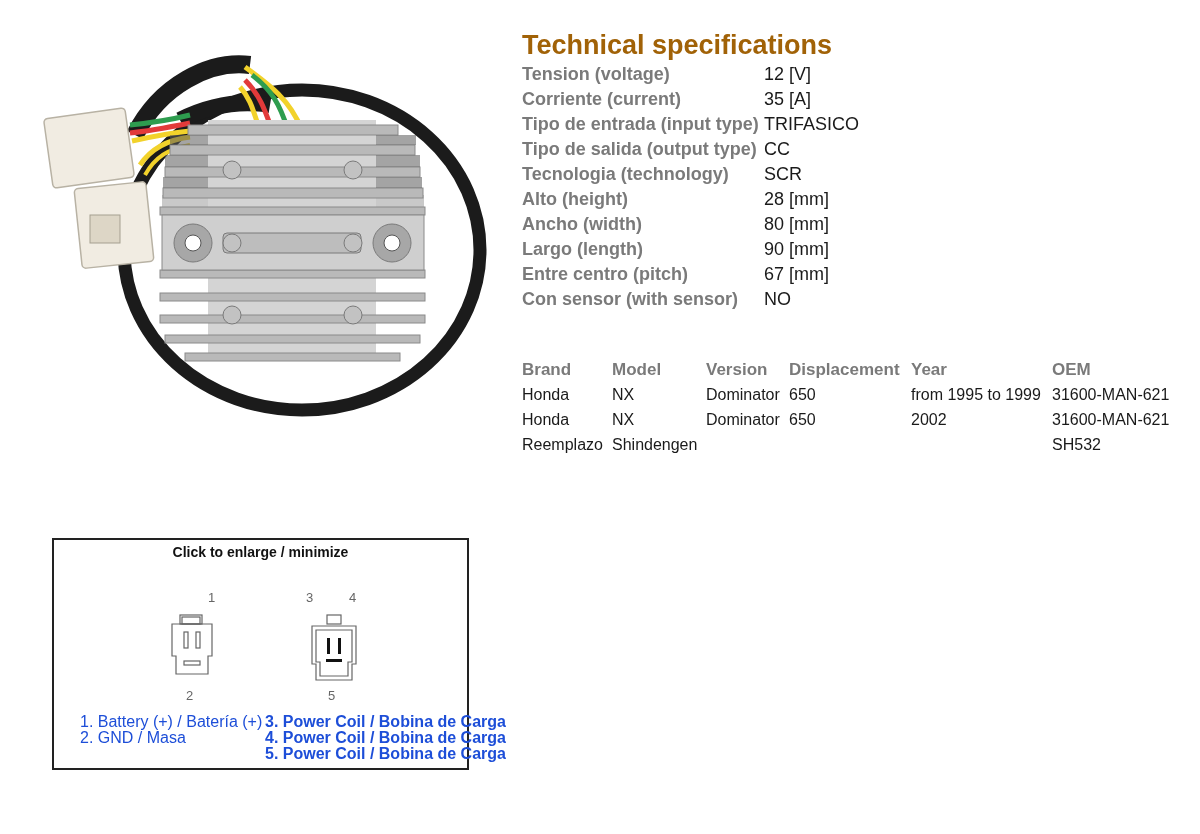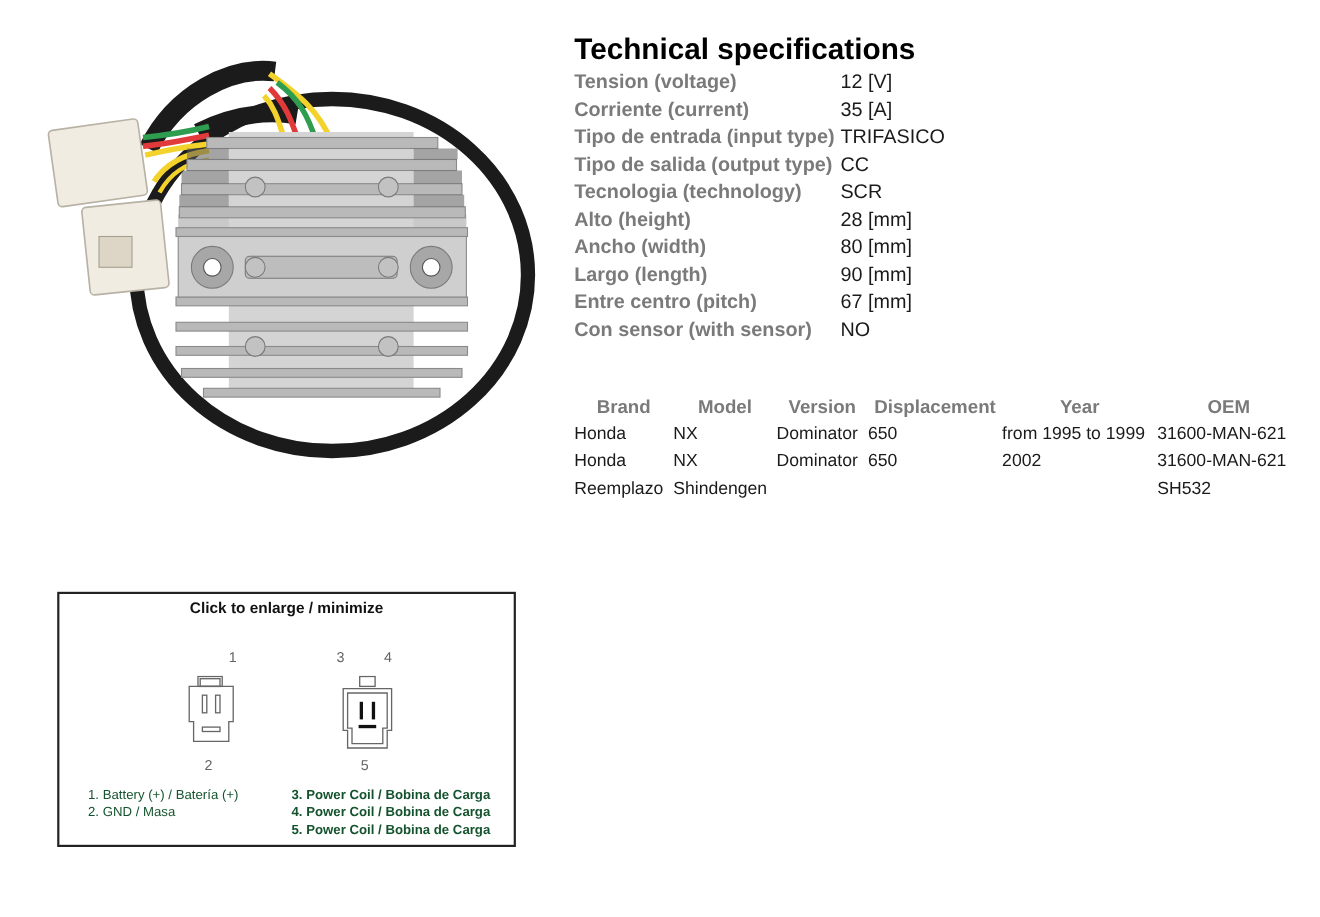--- a/index.html
+++ b/index.html
@@ -1,32 +1,32 @@
 <!DOCTYPE html>
 <html><head>
 <meta charset="utf-8">
 <style>
   html, body { margin: 0; padding: 0; background: #ffffff; }
   body { width: 1200px; height: 834px; position: relative; overflow: hidden; font-family: "Liberation Sans", sans-serif; }
   .product-image { position: absolute; left: 40px; top: 45px; width: 450px; height: 380px; }
   .specs { position: absolute; left: 522px; top: 28px; }
-  h2.section-title { margin: 0; font-family: "Liberation Sans", sans-serif; font-weight: bold; font-size: 27px; color: #000000; line-height: 34px; letter-spacing: 0px; }
+  h2.section-title { margin: 0; font-family: "Liberation Sans", sans-serif; font-weight: bold; font-size: 27px; color: #a16207; line-height: 34px; letter-spacing: 0px; }
   table.spec-table { border-collapse: collapse; margin-top: 0; }
   table.spec-table td { padding: 0; height: 25px; font-size: 18px; line-height: 25px; vertical-align: middle; white-space: nowrap; }
   td.spec-label { color: #7a7a7a; font-weight: bold; width: 242px; }
   td.spec-value { color: #1a1a1a; font-size: 16px; }
   .uses { position: absolute; left: 522px; top: 357px; }
   table.uses-table { border-collapse: collapse; }
-  table.uses-table th { text-align: center; padding: 0; font-size: 17px; color: #7a7a7a; font-weight: bold; height: 25px; line-height: 25px; white-space: nowrap; }
+  table.uses-table th { text-align: left; padding: 0; font-size: 17px; color: #7a7a7a; font-weight: bold; height: 25px; line-height: 25px; white-space: nowrap; }
   table.uses-table td { padding: 0; font-size: 16px; color: #1a1a1a; height: 25px; line-height: 25px; white-space: nowrap; }
   .col-brand { width: 90px; } .col-model { width: 94px; } .col-version { width: 83px; } .col-disp { width: 122px; } .col-year { width: 141px; } .col-oem { width: 130px; }
   .diagram-box { position: absolute; left: 52px; top: 538px; width: 417px; height: 232px; border: 2px solid #222; box-sizing: border-box; background: #fff; cursor: pointer; }
   .diagram-title { position: absolute; left: 0; right: 0; top: 4px; text-align: center; font-size: 14px; font-weight: bold; color: #111; }
   .pin-num { position: absolute; font-size: 13px; color: #666; }
-  .legend { position: absolute; font-size: 12px; color: #14532d; line-height: 16px; white-space: nowrap; }
+  .legend { position: absolute; font-size: 16px; color: #1d4ed8; line-height: 16px; white-space: nowrap; }
 </style>
 </head>
 <body>
 
 <div class="product-image">
   <svg width="450" height="380" viewBox="0 0 450 380">
 
     <ellipse cx="262" cy="205" rx="178" ry="160" fill="none" stroke="#1b1b1b" stroke-width="13"></ellipse>
     <path d="M95 90 C120 40, 170 15, 210 20" fill="none" stroke="#1b1b1b" stroke-width="18"></path>
     <path d="M140 75 C170 60, 200 55, 230 60" fill="none" stroke="#1b1b1b" stroke-width="16"></path>

